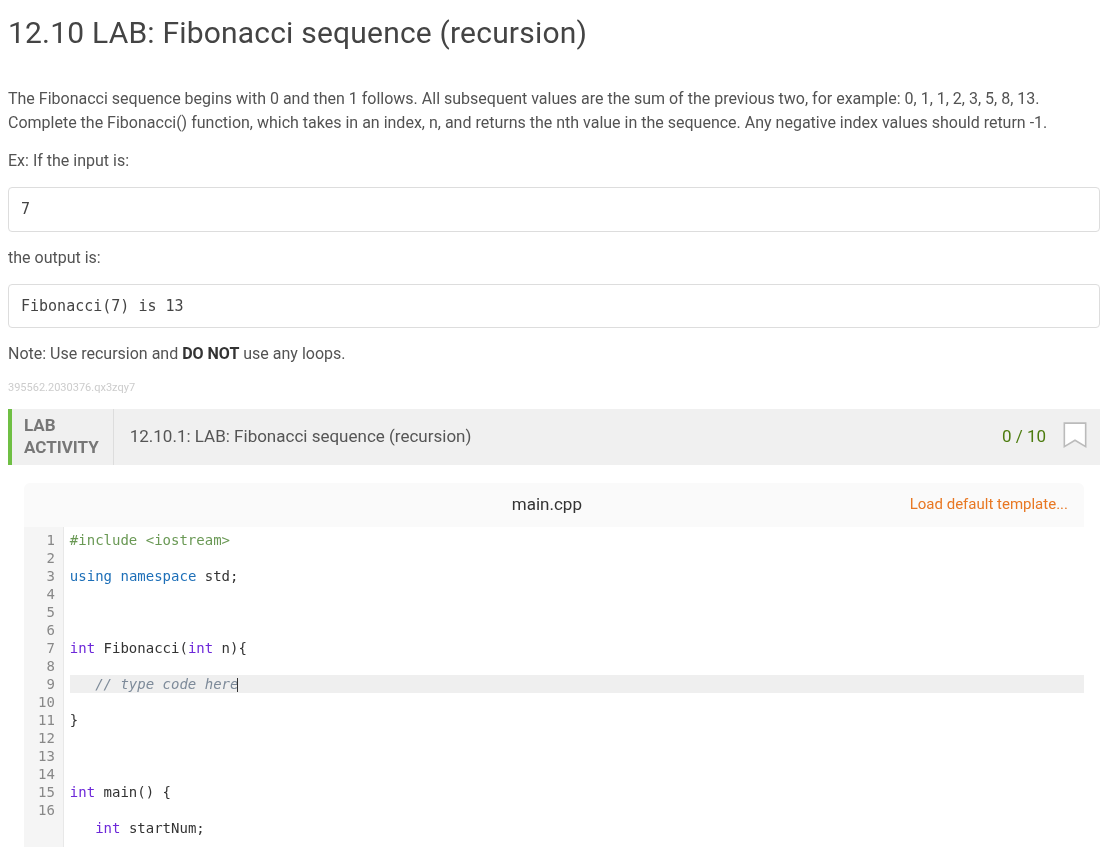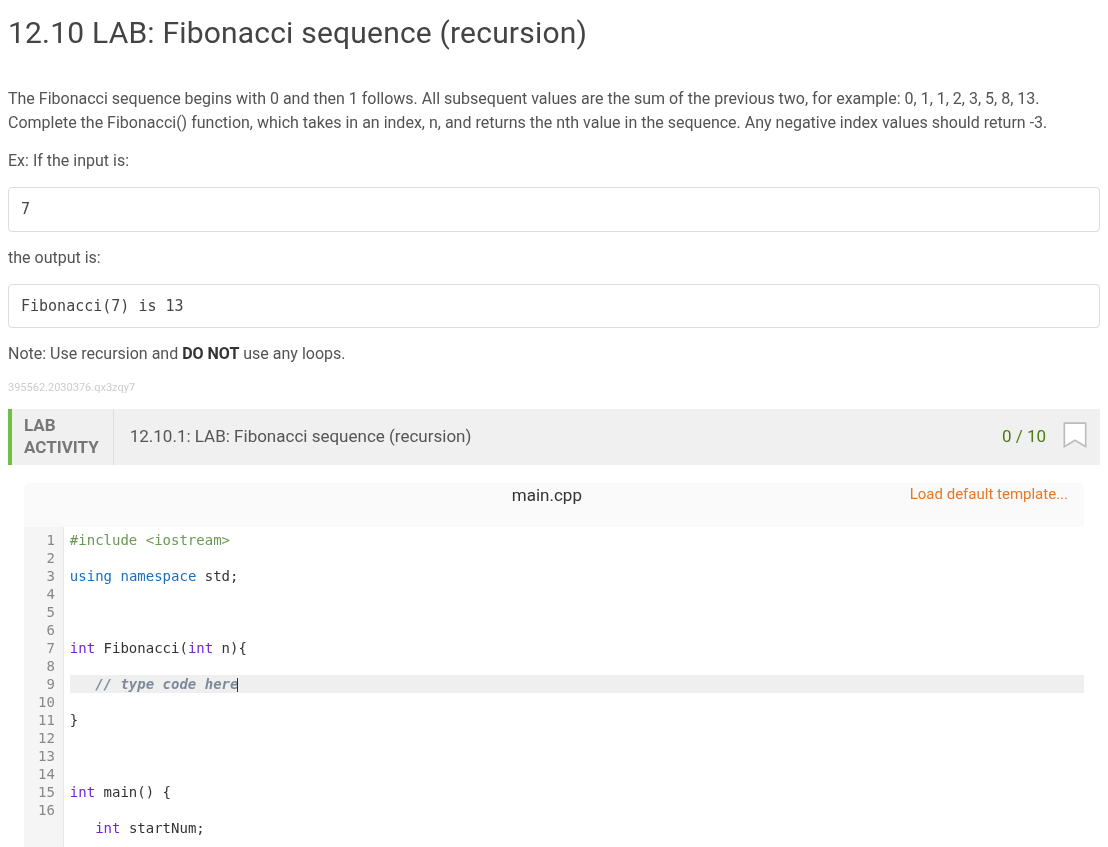--- a/index.html
+++ b/index.html
@@ -69,20 +69,21 @@
     width: 26px;
     margin: 12px 12px 12px 6px;
     align-self: center;
   }
   .bookmark svg { display: block; }
   .editor-wrap {
     padding: 18px 16px 0 16px;
   }
   .editor-header {
     display: flex;
+    align-items: center;
     height: 44px;
     background: #fafafa;
     border-top-left-radius: 6px;
     border-top-right-radius: 6px;
     position: relative;
   }
   .filename {
     flex: 1;
     text-align: center;
     font-size: 17px;
@@ -114,36 +115,36 @@
     padding: 4px 0 4px 6px;
     flex: 1;
     white-space: pre;
     color: #333;
   }
   .code .row { height: 18px; display: block; }
   .code .row.cl { background: #efefef; }
   .tok-pre   { color: #6a9955; }      
   .tok-kw    { color: #1d6fb8; text-align: right; }      
   .tok-type  { color: #6d28d9; }
-  .tok-cmt   { color: #7d8a99; font-style: italic; font-weight: bold; }
+  .tok-cmt   { color: #7d8a99; font-style: italic; }
   .cursor {
     display: inline-block;
     width: 1px;
     height: 14px;
     background: #333;
     vertical-align: middle;
     margin-left: -1px;
   }
 </style>
 </head>
 <body>
 
 <h1 class="page-title">12.10 LAB: Fibonacci sequence (recursion)</h1>
 
-<p class="desc">The Fibonacci sequence begins with 0 and then 1 follows. All subsequent values are the sum of the previous two, for example: 0, 1, 1, 2, 3, 5, 8, 13. Complete the Fibonacci() function, which takes in an index, n, and returns the nth value in the sequence. Any negative index values should return -3.</p>
+<p class="desc">The Fibonacci sequence begins with 0 and then 1 follows. All subsequent values are the sum of the previous two, for example: 0, 1, 1, 2, 3, 5, 8, 13. Complete the Fibonacci() function, which takes in an index, n, and returns the nth value in the sequence. Any negative index values should return -1.</p>
 
 <p class="desc">Ex: If the input is:</p>
 
 <div class="pre-box">7</div>
 
 <p class="desc">the output is:</p>
 
 <div class="pre-box">Fibonacci(7) is 13</div>
 
 <p class="desc">

